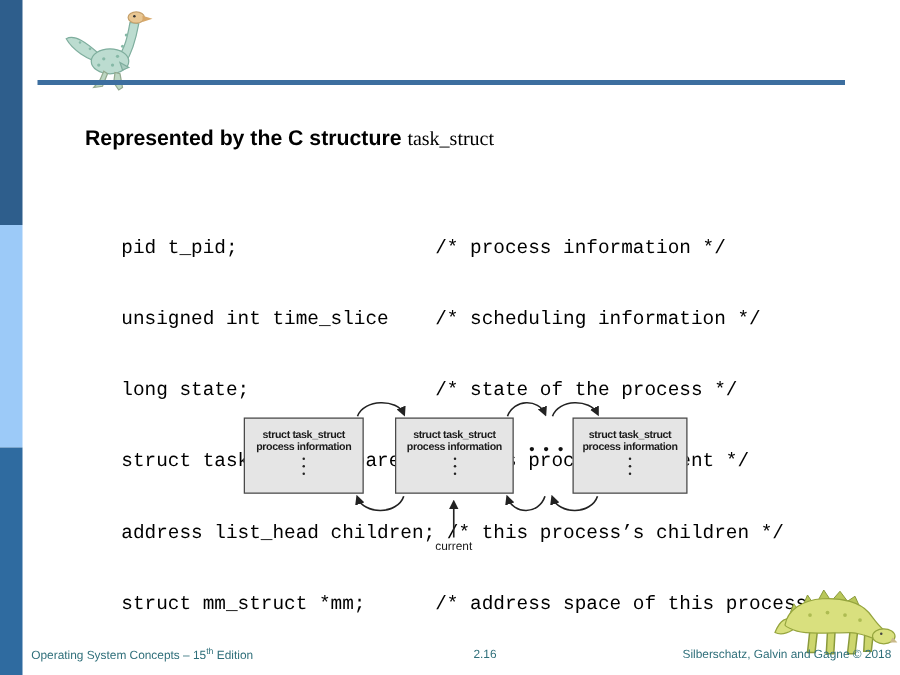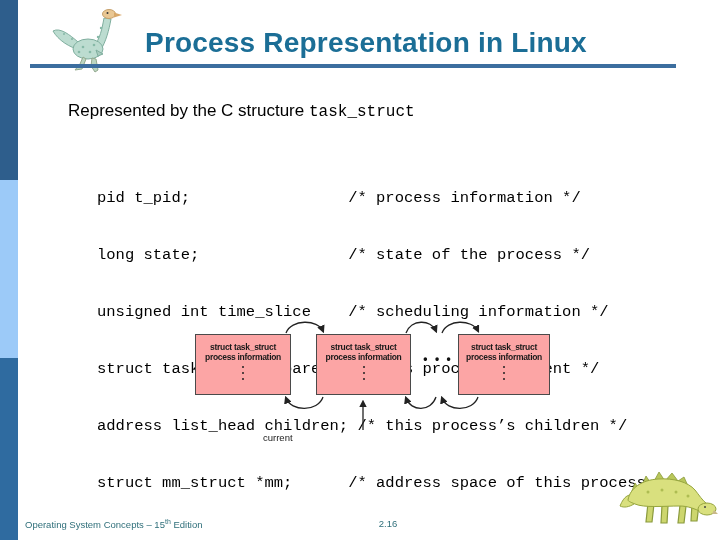--- a/index.html
+++ b/index.html
@@ -17,49 +17,49 @@
   .dino-tl { position:absolute; left:50px; top:3px; }
   .title {
     position:absolute; left:145px; top:27px; margin:0;
     font-size:28px; font-weight:bold; color:#1B6E96; letter-spacing:0.2px;
     white-space:nowrap;
   }
   .title-rule { position:absolute; left:30px; top:64px; width:646px; height:4px; background:#3C6E9F; }
 
   
   .bullet { position:absolute; left:68px; top:101px; font-size:17px; color:#000; white-space:nowrap; }
-  .bullet .btxt { font-weight:normal; }
-  .bullet .bcode { font-family:Liberation Mono, monospace; font-size:16px; font-weight:normal; }
+  .bullet .btxt { font-weight:bold; }
+  .bullet .bcode { font-family:Liberation Serif, serif; font-size:16px; font-weight:normal; }
 
   
   .code {
     position:absolute; left:97px; top:151px;
     font-family:"Liberation Mono", monospace; font-size:15.5px; line-height:19px;
     color:#000; white-space:pre;
   }
 
   
   .diagram { position:absolute; left:190px; top:318px; width:372px; height:140px; }
   .arcs { position:absolute; left:0; top:0; }
   .tbox {
-    position:absolute; top:16px; height:61px; background:#fca5a5;
+    position:absolute; top:16px; height:61px; background:#e5e5e5;
     border:1px solid #4a4a4a; text-align:center; box-sizing:border-box;
   }
   .b1 { left:5px;   width:96px; }
   .b2 { left:126px; width:95px; }
   .b3 { left:268px; width:92px; }
   .bl { font-size:8.5px; font-weight:bold; color:#1a1a1a; line-height:10px; letter-spacing:-0.3px; }
   .bl1 { margin-top:7px; }
   .vdots { margin-top:3px; }
   .vdots span { display:block; width:2px; height:2px; border-radius:50%; background:#222; margin:4px auto 0; }
   .hdots {
     position:absolute; left:230px; top:34px; width:36px; text-align:center;
     font-size:12px; font-weight:bold; color:#111; letter-spacing:2px; white-space:nowrap;
   }
-  .curlbl { position:absolute; left:73px; top:114px; width:200px; 
+  .curlbl { position:absolute; left:73px; top:114px; width:200px; text-align:center;
             font-size:9.5px; color:#1a1a1a; line-height:11px; }
 
   
   .footer-left  { position:absolute; left:25px;  top:518px; font-size:9.5px; color:#2F6F7A; white-space:nowrap; }
   .footer-left sup { font-size:7px; }
   .footer-page  { position:absolute; left:0; top:518px; width:720px; text-align:center;
                   font-size:9.5px; color:#2F6F7A;padding-left:28px; }
   .footer-right { position:absolute; right:7px; top:518px; font-size:9.5px; color:#2F6F7A; white-space:nowrap; }
   .dino-br { position:absolute; left:618px; top:448px; }
 </style>
@@ -91,33 +91,32 @@
         <circle cx="40" cy="49" r="1.3"></circle>
       <circle cx="44" cy="42" r="1.3"></circle>
         <circle cx="29" cy="49" r="1.3"></circle>
       <circle cx="48" cy="34" r="1.2"></circle>
         <circle cx="51" cy="25" r="1.2"></circle>
       <circle cx="22" cy="36" r="1.1"></circle>
         <circle cx="14" cy="31" r="1.0"></circle>
     </g>
   </svg>
 
-  <h1 class="title">Process Representation in Linux</h1>
   <div class="title-rule"></div>
 
   <div class="bullet">
     <span class="btxt">Represented by the C structure</span>
     <span> </span>
     <span class="bcode">task_struct</span>
   </div>
 
   <div class="code">
     <div>pid t_pid;                 /* process information */</div>
+    <div>unsigned int time_slice    /* scheduling information */</div>
     <div>long state;                /* state of the process */</div>
-    <div>unsigned int time_slice    /* scheduling information */</div>
     <div>struct task_struct *parent;/* this process’s parent */</div>
     <div>address list_head children; /* this process’s children */</div>
     <div>struct mm_struct *mm;      /* address space of this process</div>
     
   </div>
 
   <div class="diagram">
     <svg class="arcs" width="372" height="140" viewBox="0 0 372 140" aria-hidden="true">
       <defs>
         <marker id="ah" viewBox="0 0 10 10" refX="7" refY="5" markerWidth="6" markerHeight="6" orient="auto">
@@ -188,14 +187,15 @@
         <circle cx="44" cy="42" r="1.5"></circle>
       <circle cx="58" cy="44" r="1.5"></circle>
         <circle cx="70" cy="48" r="1.5"></circle>
     </g>
   </svg>
 
   <div class="footer-left">
     <span>Operating System Concepts – 15</span><sup>th</sup><span> Edition</span>
   </div>
   <div class="footer-page">2.16</div>
+  <div class="footer-right">Silberschatz, Galvin and Gagne © 2018</div>
 
 </div>
 
 </body></html>

